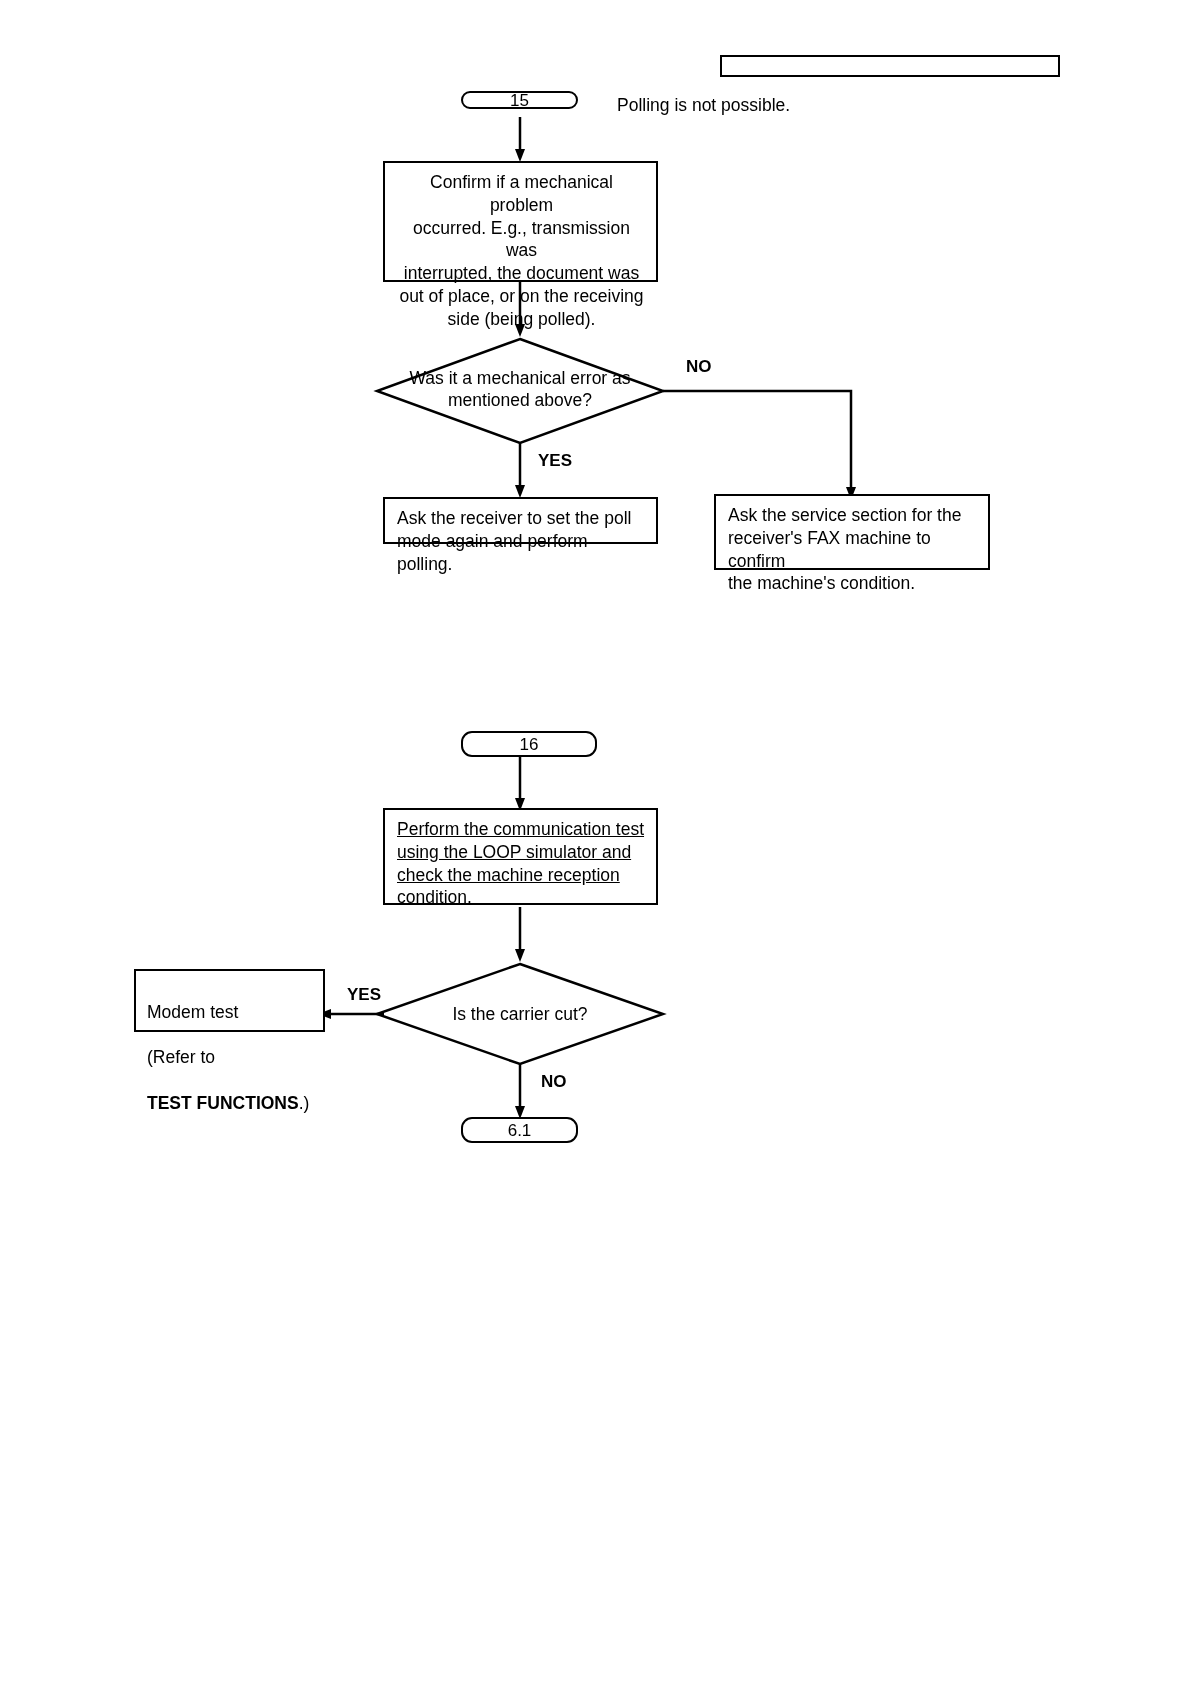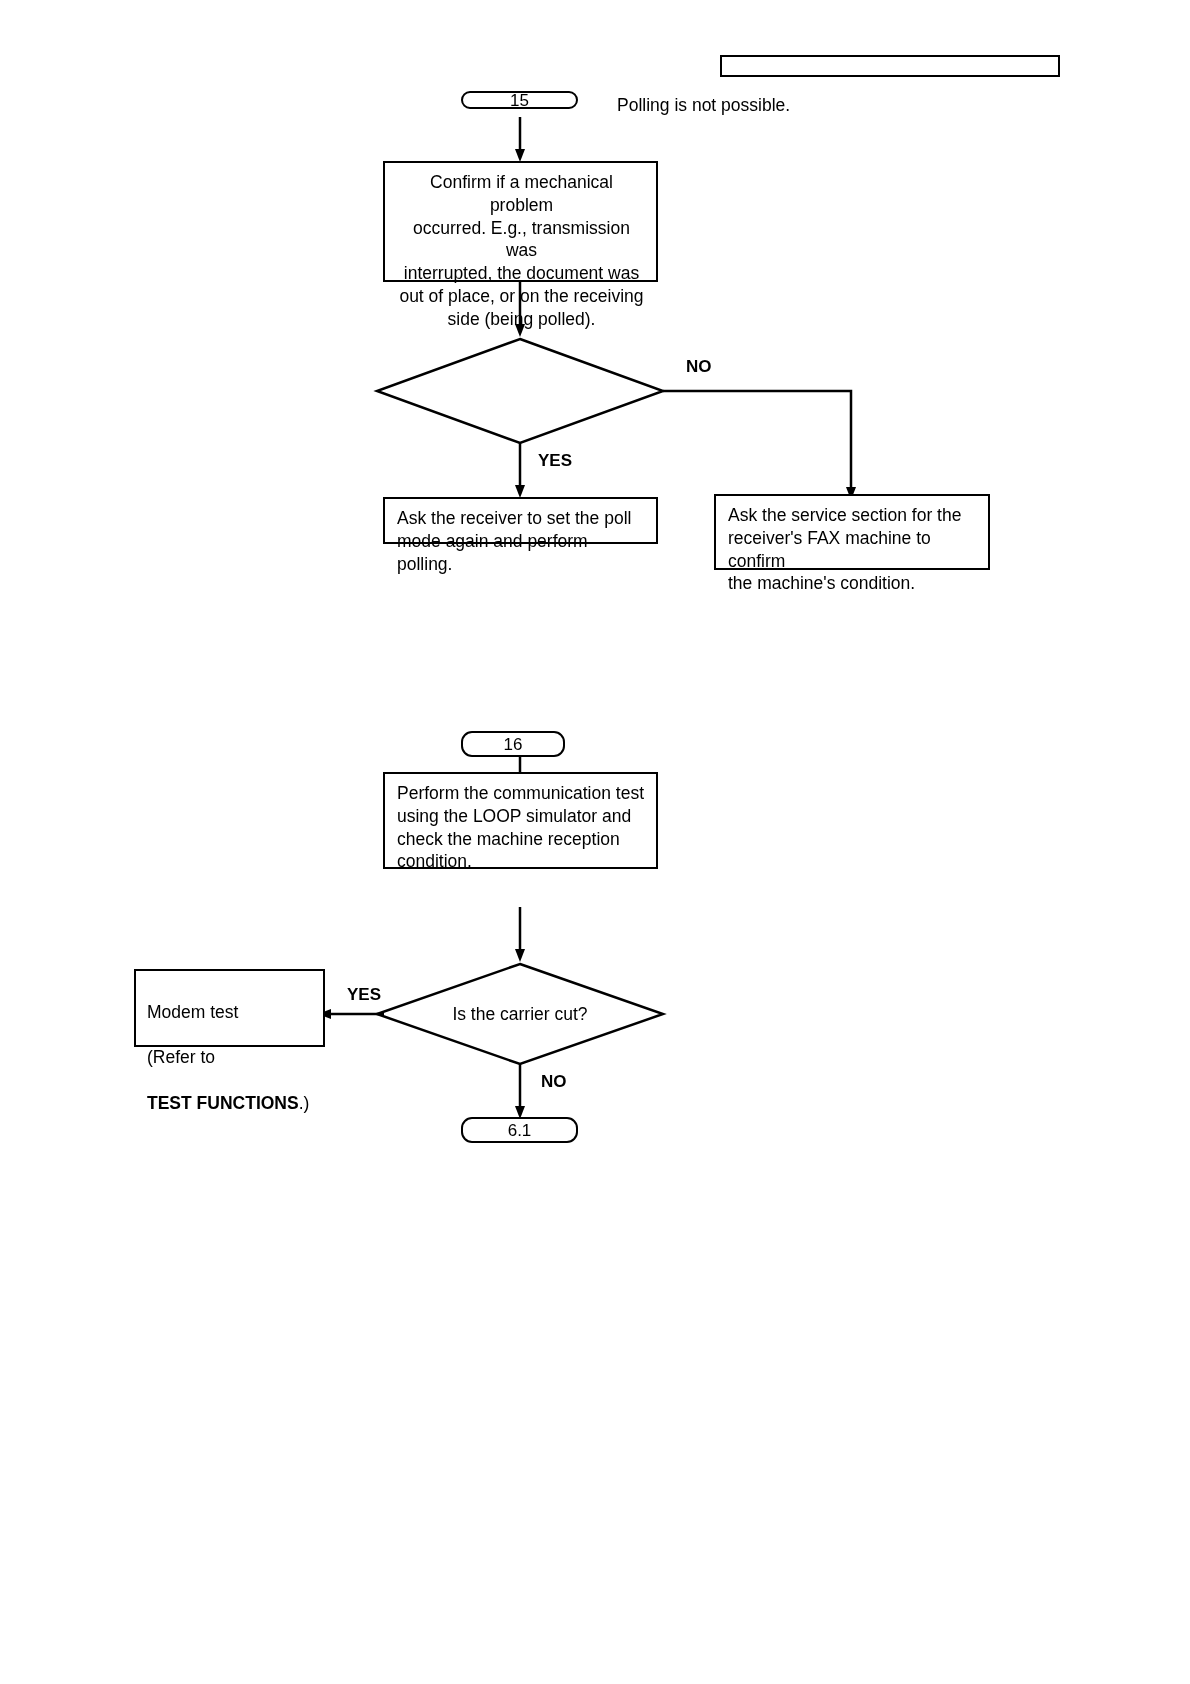--- a/index.html
+++ b/index.html
@@ -110,20 +110,22 @@
 
   <svg class="abs conn" style="left:511px; top:282px; width:20px; height:56px;" width="20" height="56" viewBox="0 0 20 56">
     <line x1="9" y1="0" x2="9" y2="46"></line>
     <polygon points="9,55 4,42 14,42"></polygon>
   </svg>
 
   <div class="abs diamond-wrap" style="left:375px; top:337px; width:290px; height:108px;">
     <svg width="290" height="108" viewBox="0 0 290 108">
       <polygon points="145,2 288,54 145,106 2,54" fill="#ffffff" stroke="#000000" stroke-width="2.5"></polygon>
     </svg>
+    <div class="diamond-text" style="top:31px;">Was it a mechanical error as
+mentioned above?</div>
   </div>
 
   <div class="abs branch-label" style="left:538px; top:452px;">YES</div>
 
   <svg class="abs conn" style="left:511px; top:443px; width:20px; height:56px;" width="20" height="56" viewBox="0 0 20 56">
     <line x1="9" y1="0" x2="9" y2="46"></line>
     <polygon points="9,55 4,42 14,42"></polygon>
   </svg>
 
   <div class="abs branch-label" style="left:686px; top:358px;">NO</div>
@@ -133,29 +135,29 @@
     <polygon points="191,118 186,105 196,105"></polygon>
   </svg>
 
   <div class="abs process" style="left:714px; top:494px; width:276px; height:76px;">Ask the service section for the
 receiver's FAX machine to confirm
 the machine's condition.</div>
 
   <div class="abs process" style="left:383px; top:497px; width:275px; height:47px;">Ask the receiver to set the poll
 mode again and perform polling.</div>
 
-  <div class="abs terminator" style="left:461px; top:731px; width:104px; height:26px;">16</div>
+  <div class="abs terminator" style="left:461px; top:731px; width:136px; height:26px;">16</div>
 
 
   <svg class="abs conn" style="left:511px; top:757px; width:20px; height:55px;" width="20" height="55" viewBox="0 0 20 55">
     <line x1="9" y1="0" x2="9" y2="45"></line>
     <polygon points="9,54 4,41 14,41"></polygon>
   </svg>
 
-  <div class="abs process" style="left:383px; top:772px; width:275px; height:97px;">Perform the communication test
+  <div class="abs process" style="left:383px; top:808px; width:275px; height:97px;text-decoration:underline;">Perform the communication test
 using the LOOP simulator and
 check the machine reception
 condition.</div>
 
   <svg class="abs conn" style="left:511px; top:907px; width:20px; height:56px;" width="20" height="56" viewBox="0 0 20 56">
     <line x1="9" y1="0" x2="9" y2="46"></line>
     <polygon points="9,55 4,42 14,42"></polygon>
   </svg>
 
   <div class="abs diamond-wrap" style="left:375px; top:962px; width:290px; height:104px;">
@@ -165,21 +167,21 @@
     <div class="diamond-text" style="top:42px;">Is the carrier cut?</div>
   </div>
 
   <div class="abs branch-label" style="left:347px; top:986px;">YES</div>
 
   <svg class="abs conn" style="left:316px; top:1005px; width:70px; height:20px;" width="70" height="20" viewBox="0 0 70 20">
     <line x1="68" y1="9" x2="12" y2="9"></line>
     <polygon points="2,9 15,4 15,14"></polygon>
   </svg>
 
-  <div class="abs process thin" style="left:134px; top:969px; width:191px; height:78px; padding:7px 8px 13px 11px;">
+  <div class="abs process thin" style="left:134px; top:969px; width:191px; height:63px; padding:7px 8px 13px 11px;">
     <span>Modem test</span><br>
     <span>(Refer to</span><br>
     <span class="bold">TEST FUNCTIONS</span><span>.)</span>
   </div>
 
   <div class="abs branch-label" style="left:541px; top:1073px;">NO</div>
 
   <svg class="abs conn" style="left:511px; top:1064px; width:20px; height:56px;" width="20" height="56" viewBox="0 0 20 56">
     <line x1="9" y1="0" x2="9" y2="46"></line>
     <polygon points="9,55 4,42 14,42"></polygon>

